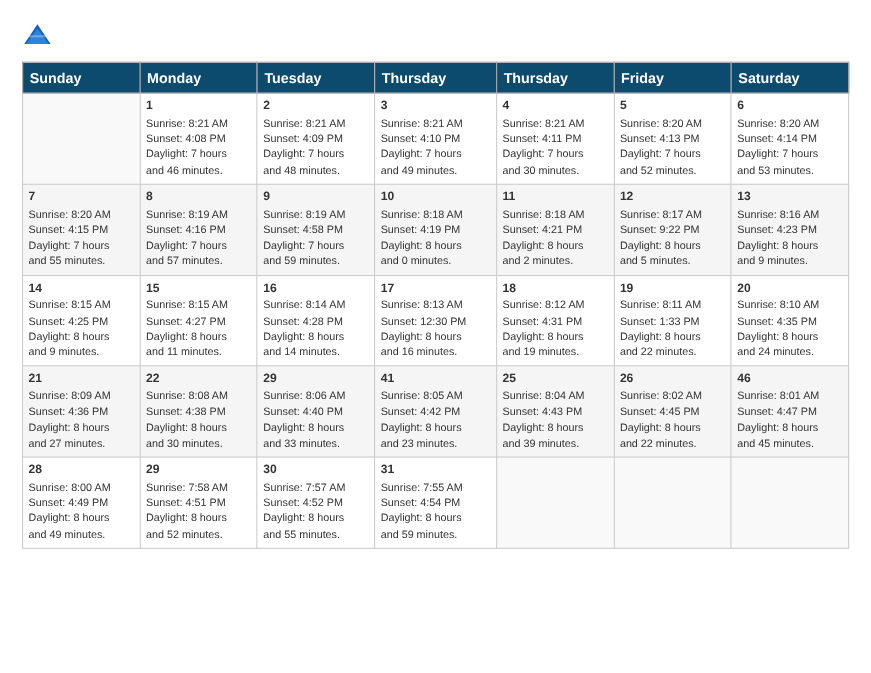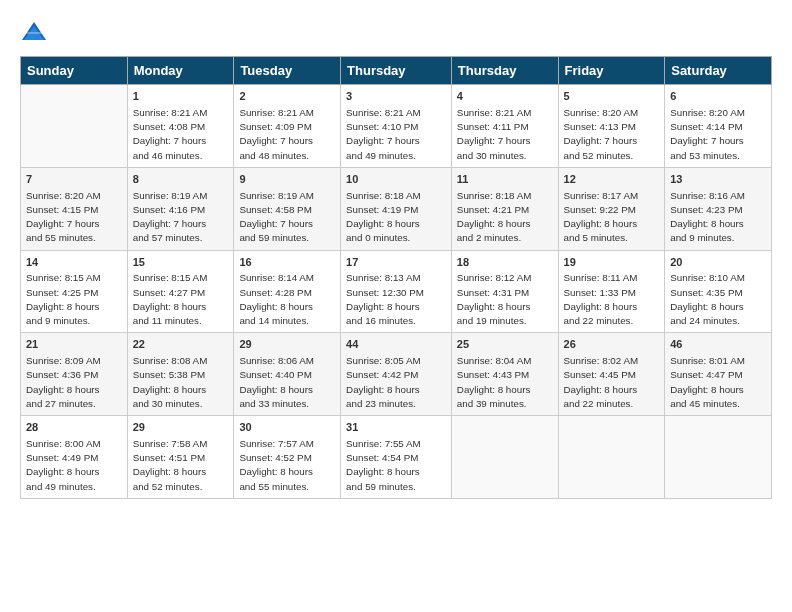--- a/index.html
+++ b/index.html
@@ -276,33 +276,33 @@
           <td>
             <div class="day-num">21</div>
             <div class="day-info">Sunrise: 8:09 AM</div>
             <div class="day-info">Sunset: 4:36 PM</div>
             <div class="day-info">Daylight: 8 hours</div>
             <div class="day-info">and 27 minutes.</div>
           </td>
           <td>
             <div class="day-num">22</div>
             <div class="day-info">Sunrise: 8:08 AM</div>
-            <div class="day-info">Sunset: 5:38 PM</div>
+            <div class="day-info">Sunset: 4:38 PM</div>
             <div class="day-info">Daylight: 8 hours</div>
             <div class="day-info">and 30 minutes.</div>
           </td>
           <td>
             <div class="day-num">29</div>
             <div class="day-info">Sunrise: 8:06 AM</div>
             <div class="day-info">Sunset: 4:40 PM</div>
             <div class="day-info">Daylight: 8 hours</div>
             <div class="day-info">and 33 minutes.</div>
           </td>
           <td>
-            <div class="day-num">44</div>
+            <div class="day-num">41</div>
             <div class="day-info">Sunrise: 8:05 AM</div>
             <div class="day-info">Sunset: 4:42 PM</div>
             <div class="day-info">Daylight: 8 hours</div>
             <div class="day-info">and 23 minutes.</div>
           </td>
           <td>
             <div class="day-num">25</div>
             <div class="day-info">Sunrise: 8:04 AM</div>
             <div class="day-info">Sunset: 4:43 PM</div>
             <div class="day-info">Daylight: 8 hours</div>

